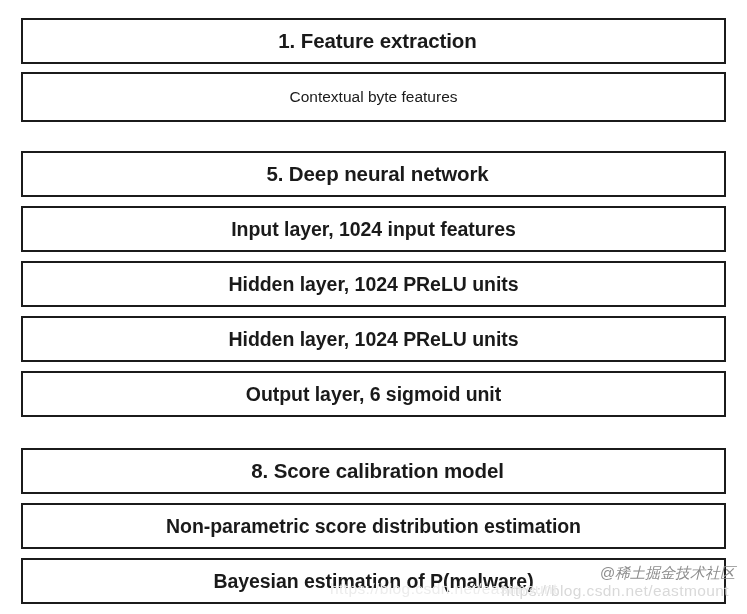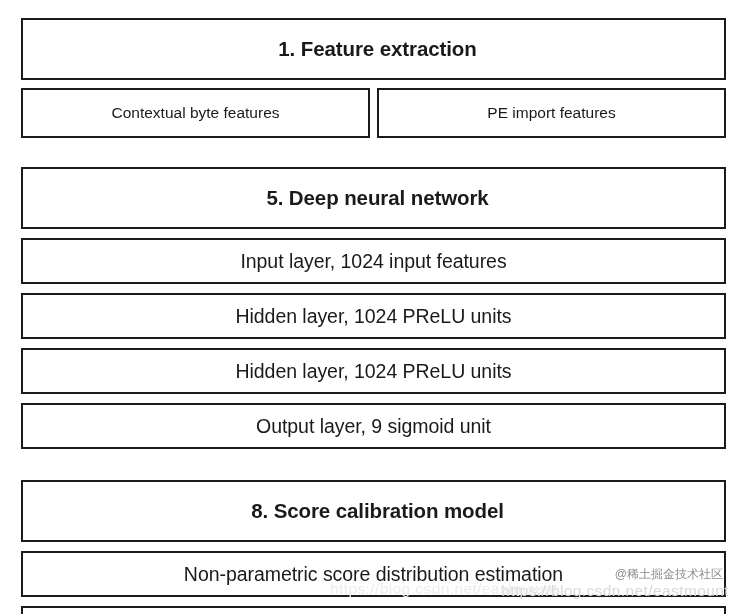--- a/index.html
+++ b/index.html
@@ -35,21 +35,21 @@
     display: flex;
     align-items: center;
     justify-content: center;
     text-align: center;
     line-height: 1.18;
     padding: 2px 6px;
   }
 
   
   .box.header {
-    height: 62px;
+    height: 46px;
     font-size: 20.5px;
     font-weight: bold;
     letter-spacing: -0.1px;
     padding-left: 14px;
   }
 
   
   .feature-row {
     display: flex;
     gap: 7px;
@@ -59,37 +59,38 @@
     flex: 1 1 0;
     height: 50px;
     font-size: 15.5px;
     font-weight: normal;
   }
 
   
   .box.row {
     height: 46px;
     font-size: 19.5px;
-    font-weight: normal;
+    font-weight: bold;
     letter-spacing: -0.05px;
     margin-top: 9px;
   }
 
   .gap-large { height: 29px; }
   .gap-mid   { height: 31px; }
 
   
   .wm-site {
     position: absolute;
-    right: 24px;
+    right: 12px;
     bottom: 31px;
-    font-size: 12px;
+    font-size: 15px;
     color: #8d8d8d;
     white-space: nowrap;
     pointer-events: none;
+    font-style: italic;
   }
   .wm-url {
     position: absolute;
     right: 18px;
     bottom: 14px;
     font-size: 15.5px;
     color: #d9d9d9;
     letter-spacing: 0.4px;
     white-space: nowrap;
     pointer-events: none;
@@ -108,33 +109,32 @@
 </head>
 <body>
 
 <div id="diagram">
 
   <div class="section">
     <div class="box header">1. Feature extraction</div>
 
     <div class="feature-row">
       <div class="box">Contextual byte features</div>
-      <div class="box">PE import features</div>
     </div>
   </div>
 
   <div class="gap-large"></div>
 
   <div class="section">
     <div class="box header">5. Deep neural network</div>
 
     <div class="box row">Input layer, 1024 input features</div>
     <div class="box row">Hidden layer, 1024 PReLU units</div>
     <div class="box row">Hidden layer, 1024 PReLU units</div>
-    <div class="box row">Output layer, 9 sigmoid unit</div>
+    <div class="box row">Output layer, 6 sigmoid unit</div>
   </div>
 
   <div class="gap-mid"></div>
 
   <div class="section">
     <div class="box header">8. Score calibration model</div>
 
     <div class="box row">Non-parametric score distribution estimation</div>
     <div class="box row">Bayesian estimation of P(malware)</div>
   </div>

